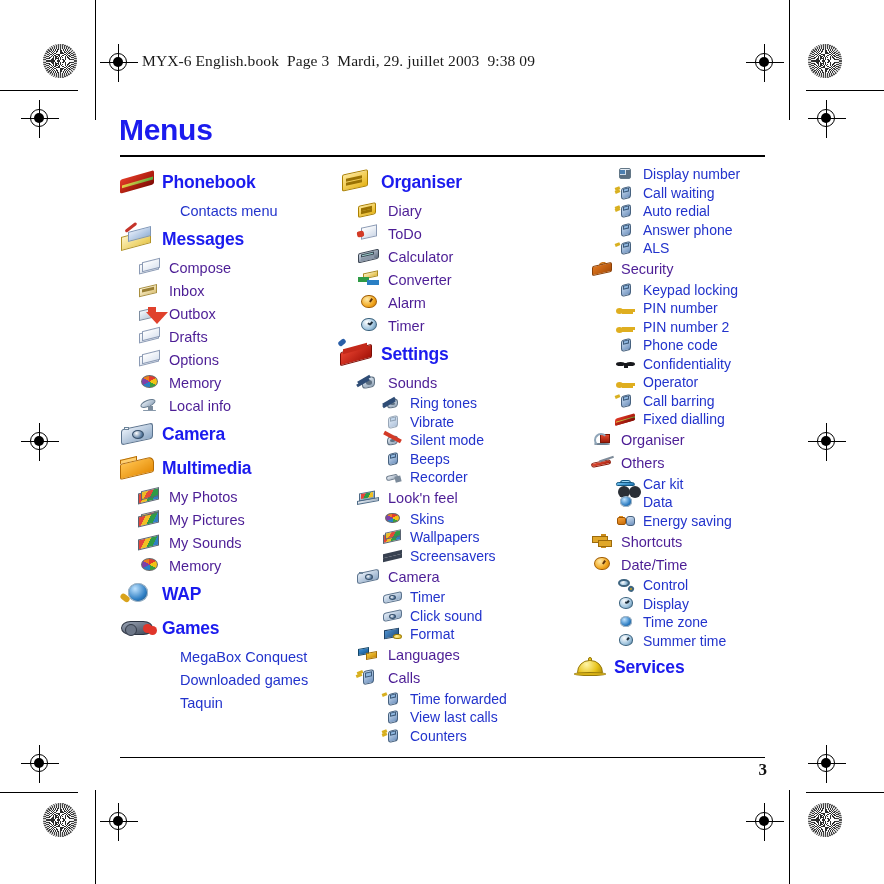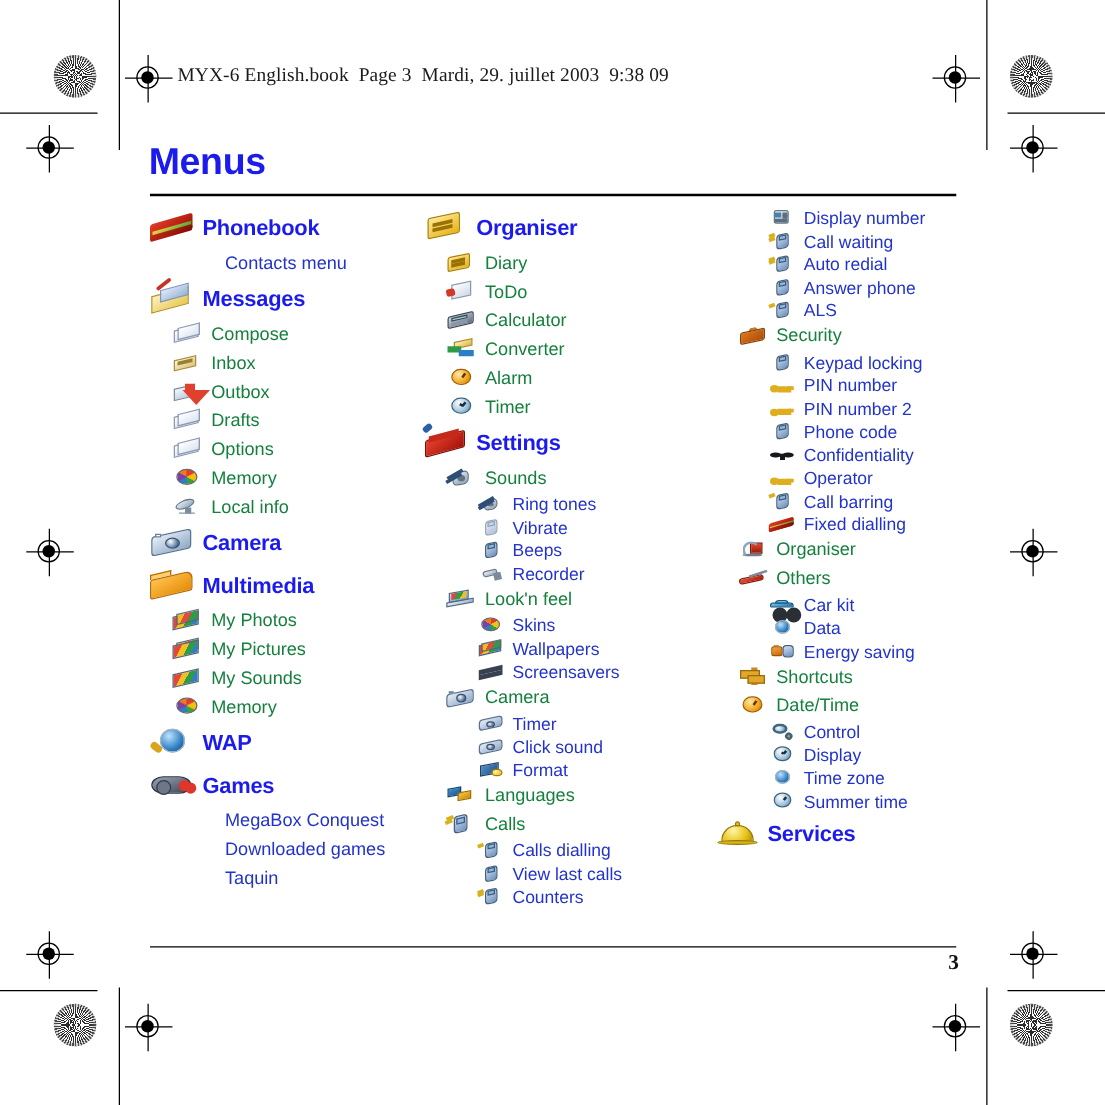--- a/index.html
+++ b/index.html
@@ -111,21 +111,21 @@
     box-sizing: border-box;
   }
 
   
   .lvl1 { min-height: 34px; padding-left: 0px; }
   .lvl1 .lbl {
     font-size: 17.5px; font-weight: bold; color: #1b1bee;
     letter-spacing: -0.2px;
   }
   .lvl2 { min-height: 23px; padding-left: 18px; }
-  .lvl2 .lbl { font-size: 14.5px; color: #15803d; }
+  .lvl2 .lbl { font-size: 14.5px; color: #4c1d95; }
   .lvl3 { min-height: 18.5px; padding-left: 44px; }
   .lvl3 .lbl { font-size: 14px; color: #2233cc; }
   .lvlplain { min-height: 23px; padding-left: 62px; }
   .lvlplain .lbl { font-size: 14.5px; color: #2233cc; }
 
   .ico {
     position: relative;
     flex: 0 0 auto;
     display: inline-block;
   }
@@ -649,20 +649,28 @@
           <span class="lbl">Ring tones</span>
         </div>
         <div class="row lvl3">
           <span class="ico ic-phone ic-vib">
             <span class="g ph"></span>
             <span class="g scr"></span>
           </span>
           <span class="lbl">Vibrate</span>
         </div>
         <div class="row lvl3">
+          <span class="ico ic-sil ic-snd">
+            <span class="g s"></span>
+            <span class="g c"></span>
+            <span class="g sl"></span>
+          </span>
+          <span class="lbl">Silent mode</span>
+        </div>
+        <div class="row lvl3">
           <span class="ico ic-phone">
             <span class="g ph"></span>
             <span class="g scr"></span>
           </span>
           <span class="lbl">Beeps</span>
         </div>
         <div class="row lvl3">
           <span class="ico ic-rec">
             <span class="g m"></span>
             <span class="g s"></span>
@@ -740,21 +748,21 @@
             <span class="g wv2"></span>
           </span>
           <span class="lbl">Calls</span>
         </div>
         <div class="row lvl3">
           <span class="ico ic-phone">
             <span class="g ph"></span>
             <span class="g scr"></span>
             <span class="g wv"></span>
           </span>
-          <span class="lbl">Calls dialling</span>
+          <span class="lbl">Time forwarded</span>
         </div>
         <div class="row lvl3">
           <span class="ico ic-phone">
             <span class="g ph"></span>
             <span class="g scr"></span>
           </span>
           <span class="lbl">View last calls</span>
         </div>
         <div class="row lvl3">
           <span class="ico ic-phone">

